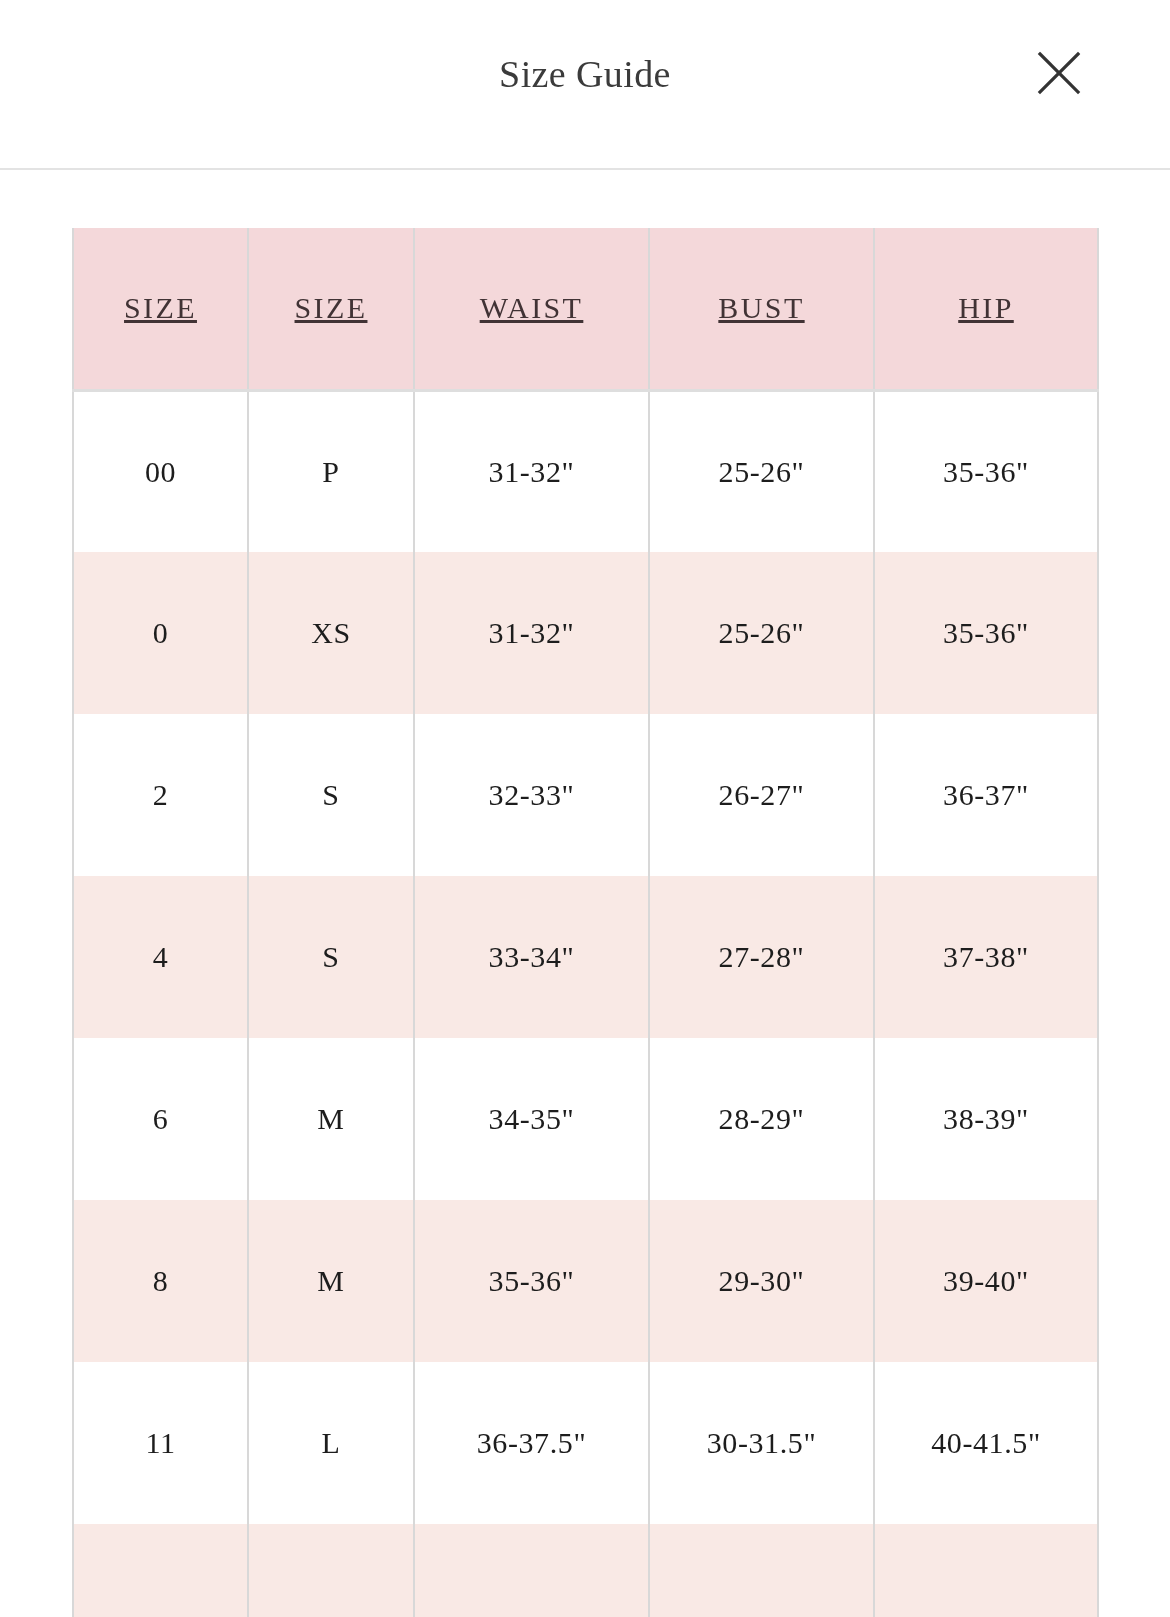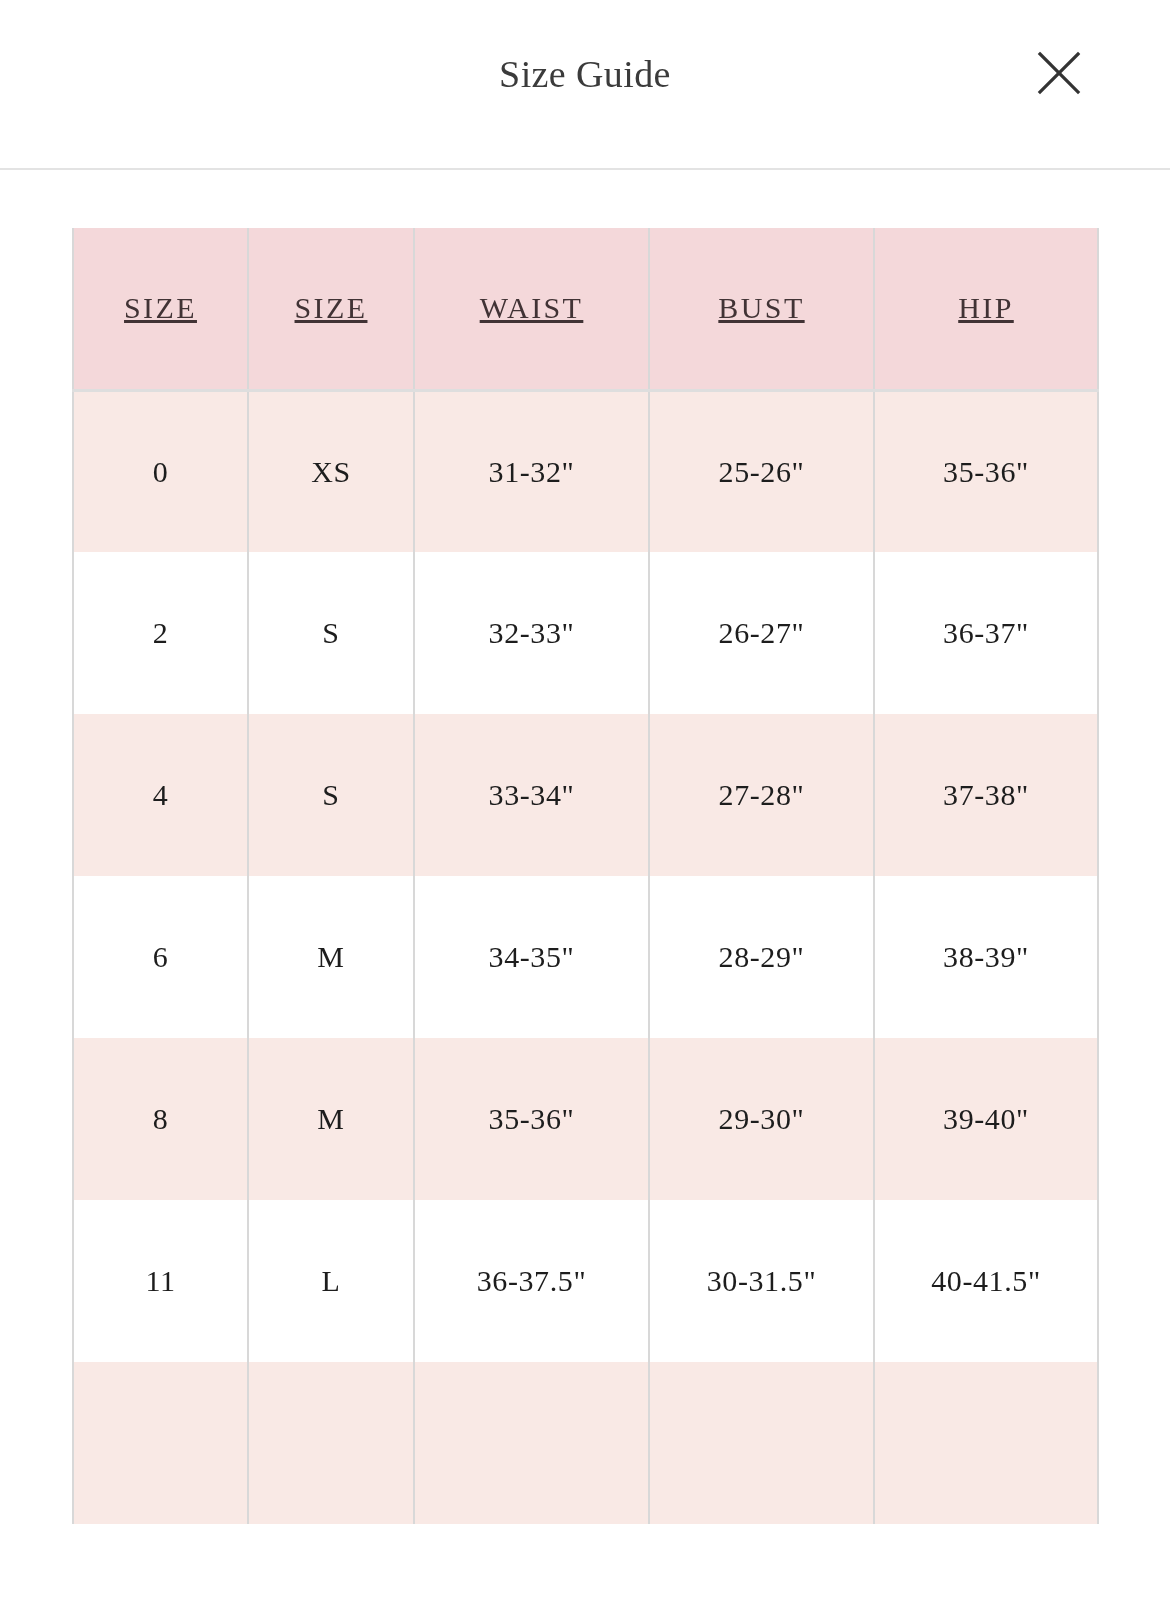--- a/index.html
+++ b/index.html
@@ -145,20 +145,27 @@
         <tr>
           <th>SIZE</th>
           <th>SIZE</th>
           <th>WAIST</th>
           <th>BUST</th>
           <th>HIP</th>
         </tr>
       </thead>
 
       <tbody>
+        <tr class="row-odd">
+          <td>00</td>
+          <td>P</td>
+          <td>31-32"</td>
+          <td>25-26"</td>
+          <td>35-36"</td>
+        </tr>
         <tr class="row-even">
           <td>0</td>
           <td>XS</td>
           <td>31-32"</td>
           <td>25-26"</td>
           <td>35-36"</td>
         </tr>
         <tr class="row-odd">
           <td>2</td>
           <td>S</td>

